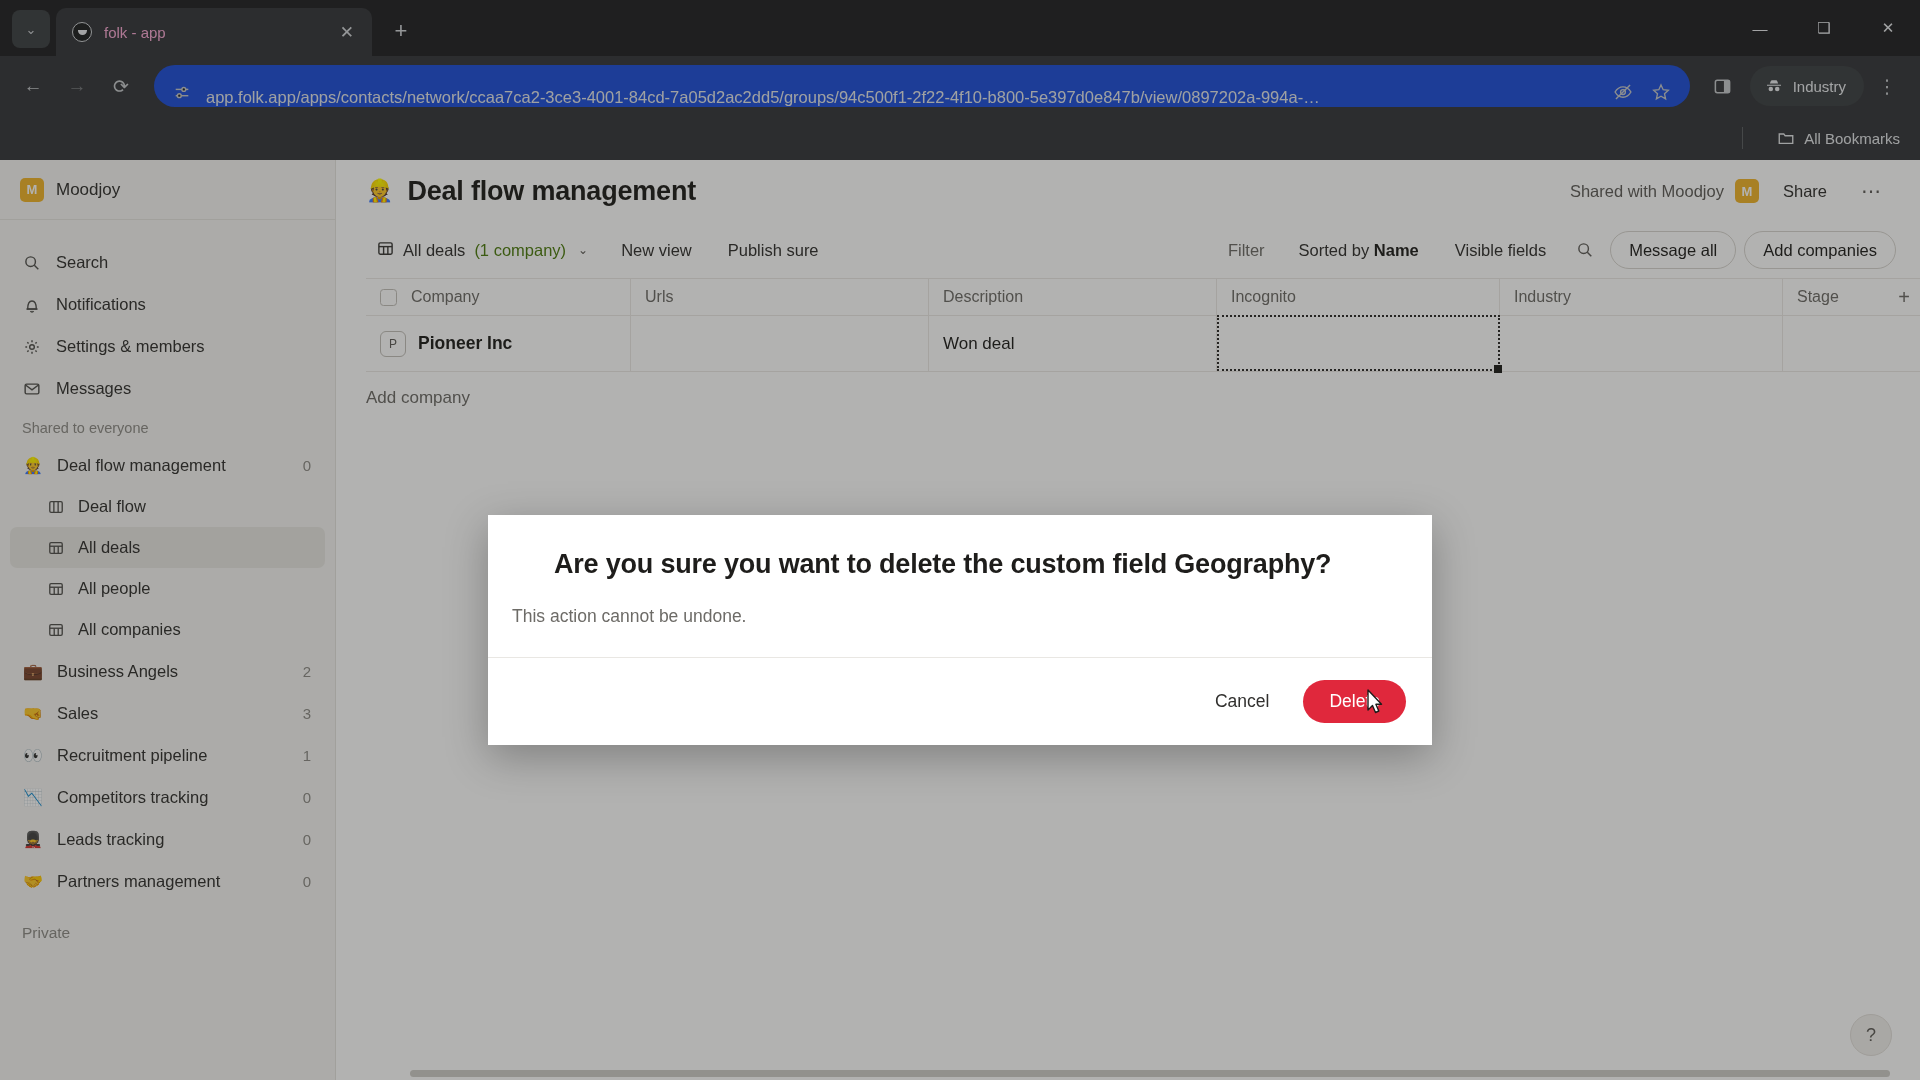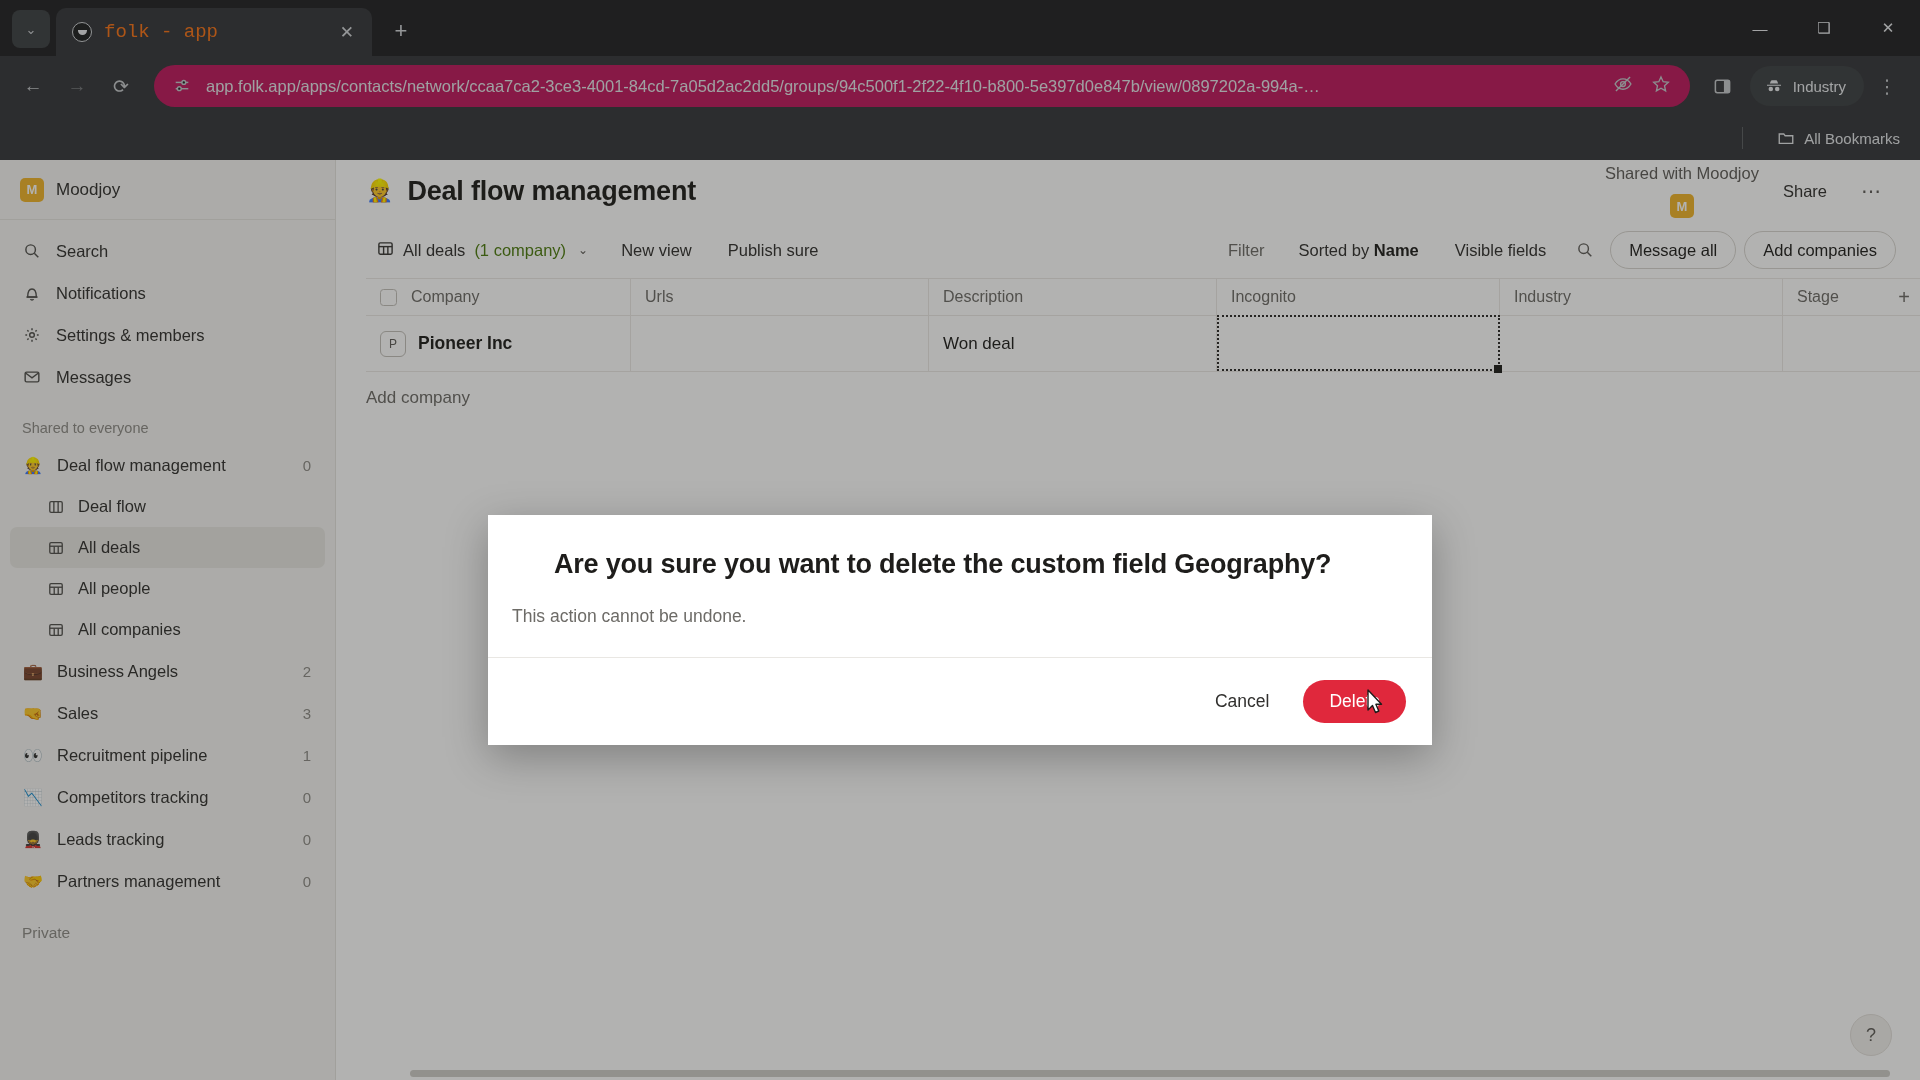--- a/index.html
+++ b/index.html
@@ -32,22 +32,22 @@
   .tab .favicon {
     width: 20px; height: 20px; border-radius: 50%;
     background: #1e1f21; border:1.5px solid #cfd2d6;
     display:flex; align-items:center; justify-content:center;
     flex: none; margin-right: 12px;
   }
   .tab .favicon i {
     display:block; width:9px; height:5px; border-radius: 0 0 9px 9px; background:#e8eaed;
   }
   .tab .title {
-    color: #f97316; font-size: 19px; flex: 1; white-space: nowrap;
-    overflow: hidden; text-overflow: ellipsis; font-family: Liberation Mono, monospace;
+    color: #f9a8d4; font-size: 15px; flex: 1; white-space: nowrap;
+    overflow: hidden; text-overflow: ellipsis;
   }
   .tab .close { color: #d2d5d9; font-size: 17px; padding: 0 8px; line-height: 1; }
   .newtab {
     width: 34px; height:34px; margin: 0 0 8px 12px; color:#d2d5d9;
     font-size: 22px; display:flex; align-items:center; justify-content:center;
   }
   .winctrls { position: absolute; right: 0; top: 0; height: 56px; display:flex; }
   .winctrls div {
     width: 64px; height: 56px; display:flex; align-items:center; justify-content:center;
     color: #e8eaed; font-size: 15px;
@@ -57,22 +57,22 @@
     height: 60px; background: #35363a; display:flex; align-items:center;
     padding: 0 12px; gap: 2px;
   }
   .tb-icon {
     width: 42px; height: 42px; border-radius: 50%;
     display:flex; align-items:center; justify-content:center;
     color:#c5c8cc; font-size: 19px; flex:none;
   }
   .tb-icon.dim { color: #76797d; }
   .omnibox {
-    flex: 1; height: 42px; background: #be185d; border-radius: 22px;
-    display:flex; align-items:center; padding: 0 10px 0 14px; margin: 0 10px;
+    flex: 1; height: 42px; background: #1d4ed8; border-radius: 22px;
+    display:flex; align-items:flex-end; padding: 0 10px 0 14px; margin: 0 10px;
     min-width: 0;
   }
   .omnibox .siteinfo {
     width: 28px; height:28px; display:flex; align-items:center; justify-content:center;
     color:#c5c8cc; flex:none; margin-right: 10px;
   }
   .omnibox .url {
     color: #e3e5e8; font-size: 16.5px; white-space: nowrap; overflow: hidden;
     flex:1; min-width:0; text-overflow: clip;
   }
@@ -106,21 +106,21 @@
   }
   .ws-logo {
     width: 24px; height:24px; background:#f0b429; border-radius: 5px;
     color:#fff; font-size: 13px; font-weight:bold; display:flex;
     align-items:center; justify-content:center; flex:none;
   }
   .ws-name { font-size: 17px; color: #31302e; font-weight: 500; }
 
   .nav { padding: 10px 10px 0 10px; }
   .nav-item {
-    height: 42px; display:flex; align-items:center; gap: 14px;
+    height: 42px; display:flex; align-items:flex-end; gap: 14px;
     padding: 0 12px; border-radius: 7px; color: #31302e; font-size: 16.5px;
   }
   .nav-item .ico { width: 20px; display:flex; align-items:center; justify-content:center; flex:none; color:#51504d; }
 
   .section-label {
     font-size: 14.5px; color: #8d8b86; padding: 22px 22px 8px 22px;
   }
   .grp {
     height: 42px; display:flex; align-items:center; gap: 13px;
     padding: 0 14px 0 12px; margin: 0 10px; border-radius: 7px;
@@ -140,21 +140,21 @@
 
   
   .main { flex:1; display:flex; flex-direction: column; min-width:0; background:#fff; }
   .main-head {
     height: 62px; display:flex; align-items:center; padding: 0 28px 0 30px;
     gap: 14px;
   }
   .main-head .emoji { font-size: 22px; }
   .main-head h1 { font-size: 27px; font-weight: 600; color:#1e1d1b; letter-spacing: -0.2px;}
   .spacer { flex:1; }
-  .shared-with { display:flex; align-items:center; gap:11px; color:#5e5c58; font-size:16.5px;flex-direction:column;}
+  .shared-with { display:flex; align-items:center; gap:11px; color:#5e5c58; font-size:16.5px;}
   .avatar-sq {
     width:24px; height:24px; border-radius:5px; background:#f0b429; color:#fff;
     font-size:13px; font-weight:bold; display:flex; align-items:center; justify-content:center;
   }
   .hbtn { color:#31302e; font-size: 16.5px; padding: 6px 10px; border-radius:6px; }
   .hbtn.dots { color:#5e5c58; font-size: 20px; letter-spacing:1px; }
 
   .viewbar {
     height: 56px; display:flex; align-items:center; padding: 0 24px 0 30px; gap: 8px;
   }

